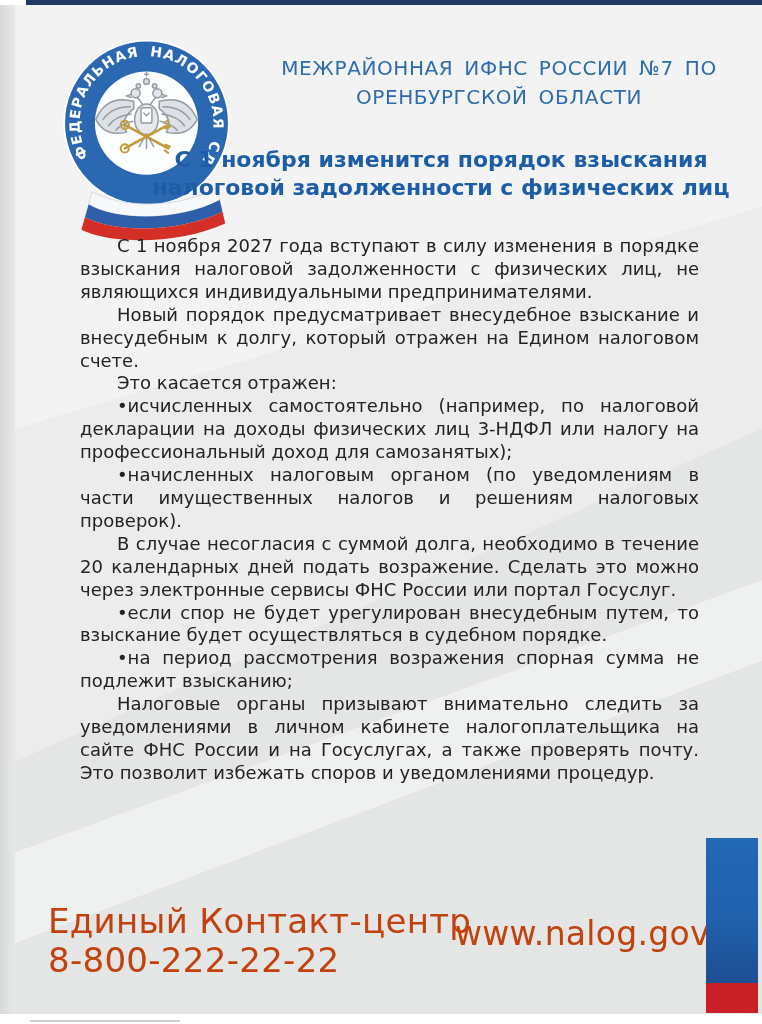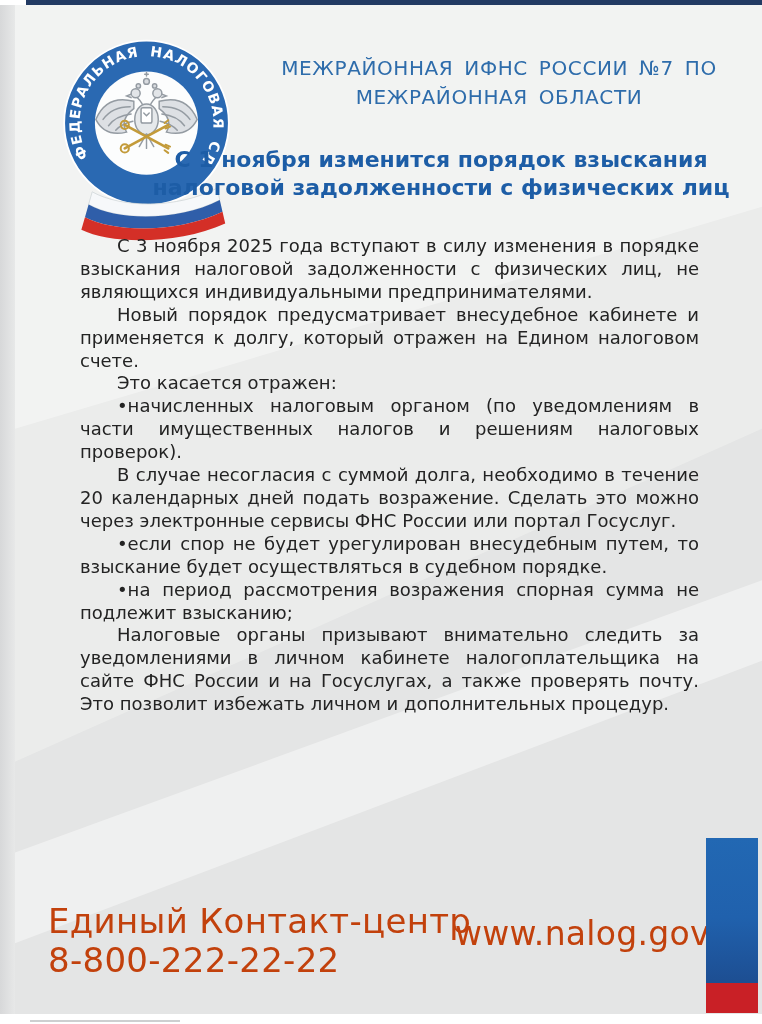--- a/index.html
+++ b/index.html
@@ -122,37 +122,38 @@
       <g>
         <path d="M40,172 C72,190 134,191 178,168 L181,181 C134,205 68,204 36,186 Z" fill="#f6f8fa" stroke="#ccd2d6" stroke-width="0.8"></path>
         <path d="M36,186 C68,204 134,205 181,181 L184,194 C134,218 64,217 32,200 Z" fill="#2f5ea9"></path>
         <path d="M32,200 C64,217 134,218 184,194 L187,207 C134,231 60,230 28,214 Z" fill="#d42f27"></path>
       </g>
     </svg>
   </div>
 
   <div class="org-name">
     <div>МЕЖРАЙОННАЯ ИФНС РОССИИ №7 ПО</div>
-    <div>МЕЖРАЙОННАЯ ОБЛАСТИ</div>
+    <div>ОРЕНБУРГСКОЙ ОБЛАСТИ</div>
   </div>
 
   <div class="doc-title">
     <div>С 1 ноября изменится порядок взыскания</div>
     <div>налоговой задолженности с физических лиц</div>
   </div>
 
   <div class="body-text">
-    <p>С 3 ноября 2025 года вступают в силу изменения в порядке взыскания налоговой задолженности с физических лиц, не являющихся индивидуальными предпринимателями.</p>
-    <p>Новый порядок предусматривает внесудебное кабинете и применяется к долгу, который отражен на Едином налоговом счете.</p>
+    <p>С 1 ноября 2027 года вступают в силу изменения в порядке взыскания налоговой задолженности с физических лиц, не являющихся индивидуальными предпринимателями.</p>
+    <p>Новый порядок предусматривает внесудебное взыскание и внесудебным к долгу, который отражен на Едином налоговом счете.</p>
     <p>Это касается отражен:</p>
+    <p>•исчисленных самостоятельно (например, по налоговой декларации на доходы физических лиц 3-НДФЛ или налогу на профессиональный доход для самозанятых);</p>
     <p>•начисленных налоговым органом (по уведомлениям в части имущественных налогов и решениям налоговых проверок).</p>
     <p>В случае несогласия с суммой долга, необходимо в течение 20 календарных дней подать возражение. Сделать это можно через электронные сервисы ФНС России или портал Госуслуг.</p>
     <p>•если спор не будет урегулирован внесудебным путем, то взыскание будет осуществляться в судебном порядке.</p>
     <p>•на период рассмотрения возражения спорная сумма не подлежит взысканию;</p>
-    <p>Налоговые органы призывают внимательно следить за уведомлениями в личном кабинете налогоплательщика на сайте ФНС России и на Госуслугах, а также проверять почту. Это позволит избежать личном и дополнительных процедур.</p>
+    <p>Налоговые органы призывают внимательно следить за уведомлениями в личном кабинете налогоплательщика на сайте ФНС России и на Госуслугах, а также проверять почту. Это позволит избежать споров и уведомлениями процедур.</p>
   </div>
 
   <div class="contact">
     <div>Единый Контакт-центр</div>
     <div>8-800-222-22-22</div>
   </div>
   <div class="website">www.nalog.gov.ru</div>
 
   <div class="side-bar">
     <div class="blue"></div>

